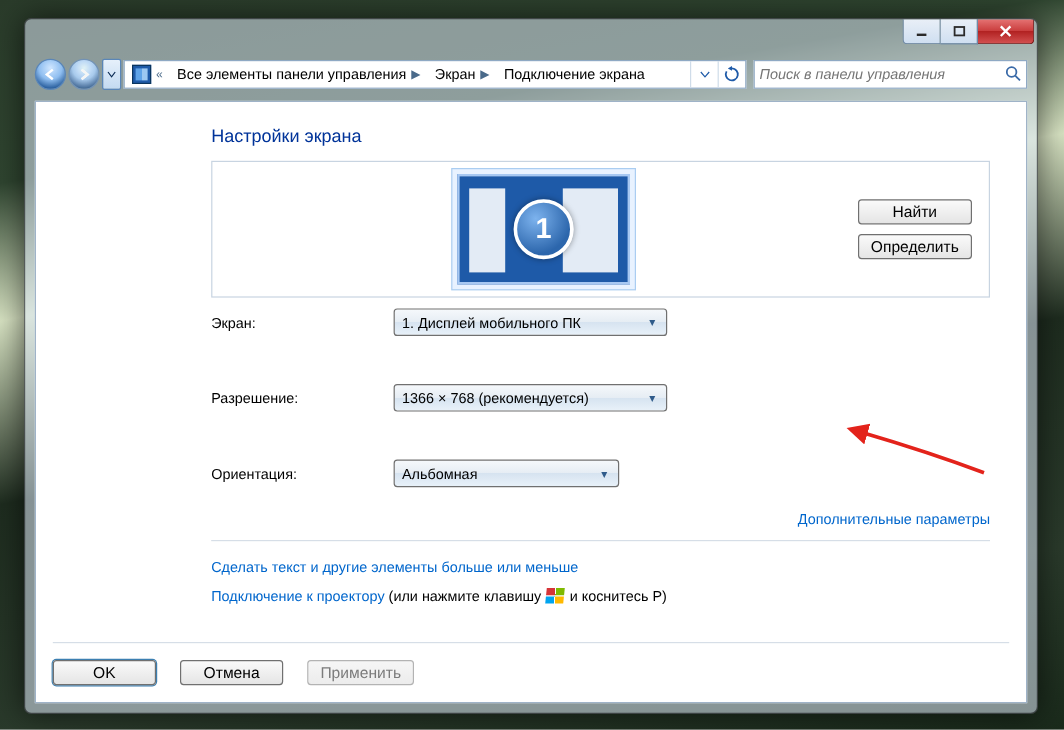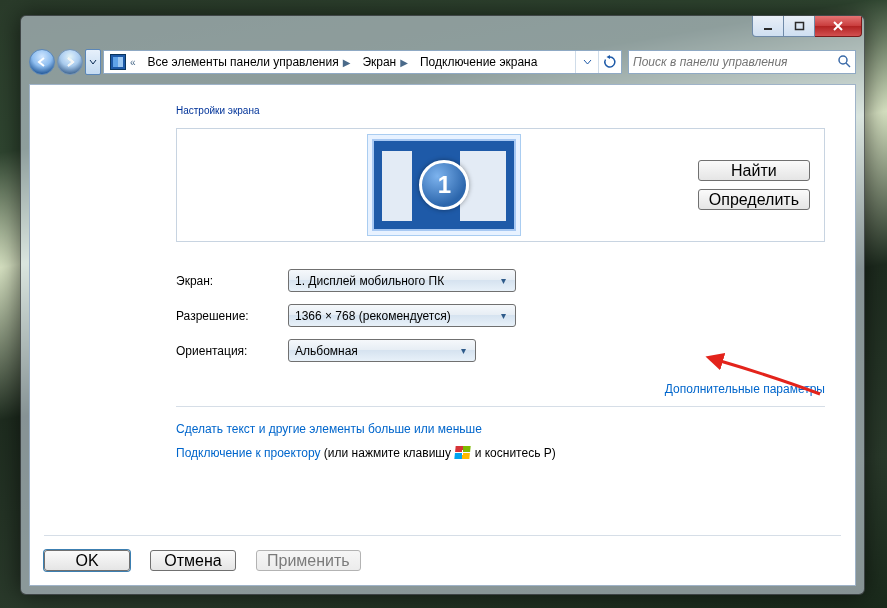--- a/index.html
+++ b/index.html
@@ -155,21 +155,21 @@
   overflow: hidden;
 }
 .content {
   position: absolute;
   left: 146px; right: 30px; top: 20px; bottom: 18px;
 }
 
 h1.heading {
   color: var(--brand);
   font-weight: normal;
-  font-size: 10px;
+  font-size: 15px;
   margin: 0 0 12px 0;
 }
 
 .preview-frame {
   border: 1px solid #c8d4e1;
   height: 112px;
   display: flex;
   align-items: center;
   padding: 0 14px;
   justify-content: space-between;
@@ -200,36 +200,37 @@
   box-shadow:0 0 5px rgba(0,0,0,.4);
 }
 .side-btns { display:flex; flex-direction:column; gap:8px; }
 
 .win-btn {
   height: 21px;
   padding: 0 10px;
   border: 1px solid #707070;
   border-radius: 3px;
   background: linear-gradient(#fafafa, #e5e5e5);
-  font-family: inherit; font-size: 16px;
+  font-family: inherit; font-size: 13px;
   min-width: 86px;
 }
 .win-btn:disabled {
   color:#7b7b7b;
   border-color:#b3b3b3;
   background:linear-gradient(#f6f6f6,#ececec);
 }
 .win-btn.primary { box-shadow: 0 0 0 1px #3c7fb1; }
 
 .field-grid {
-  margin-top: 27px;
+  margin-top: 9px;
   display: grid;
   grid-template-columns: 112px 264px;
   row-gap: 12px;
   align-items: center;
+  gap: 40px;
 }
 .combo {
   height: 21px;
   border: 1px solid #707070;
   border-radius: 3px;
   background: linear-gradient(#f5f8fb,#e6edf4 49%,#d6e3f0 50%,#e8f1f9);
   display: flex; align-items: center; justify-content: space-between;
   padding: 0 4px 0 6px;
 }
 .combo span.val{white-space:nowrap;overflow:hidden;text-overflow:ellipsis;text-align:right;}

